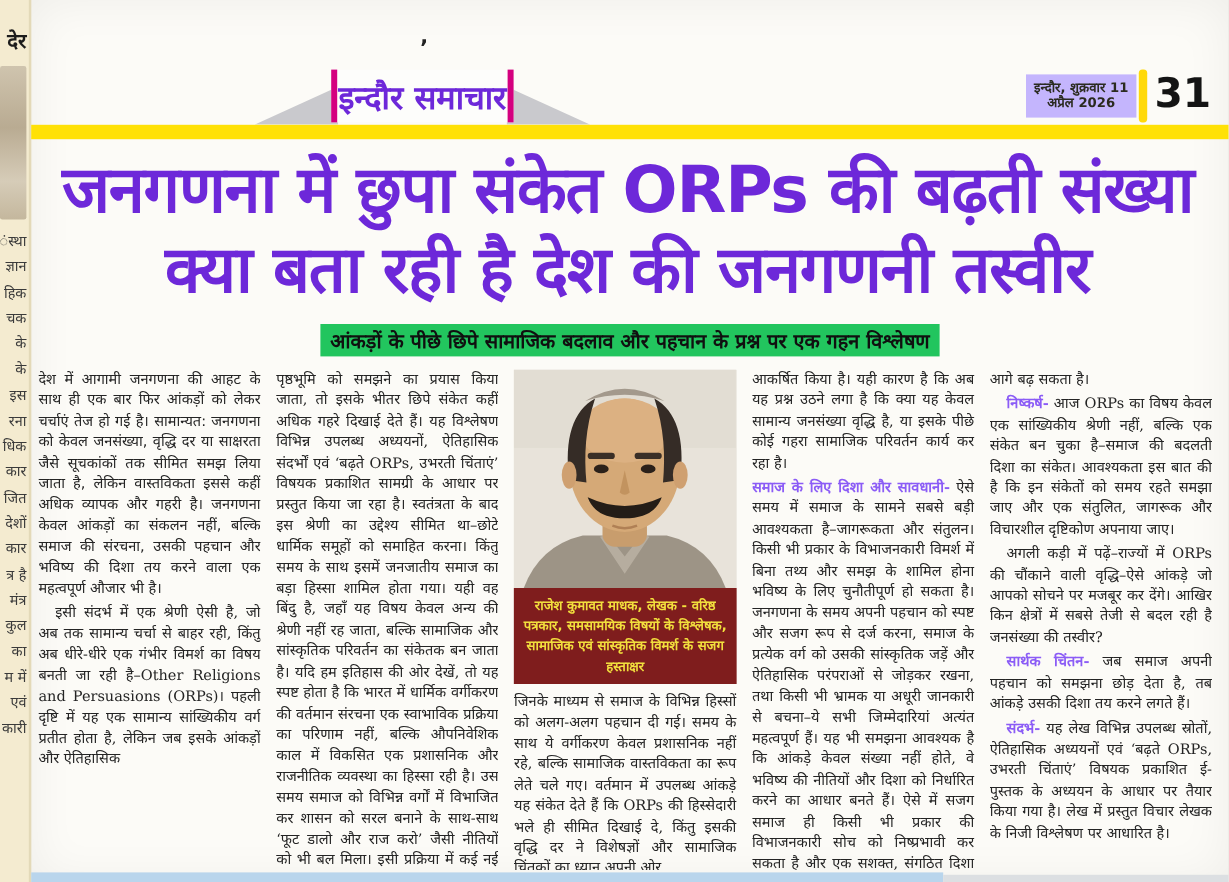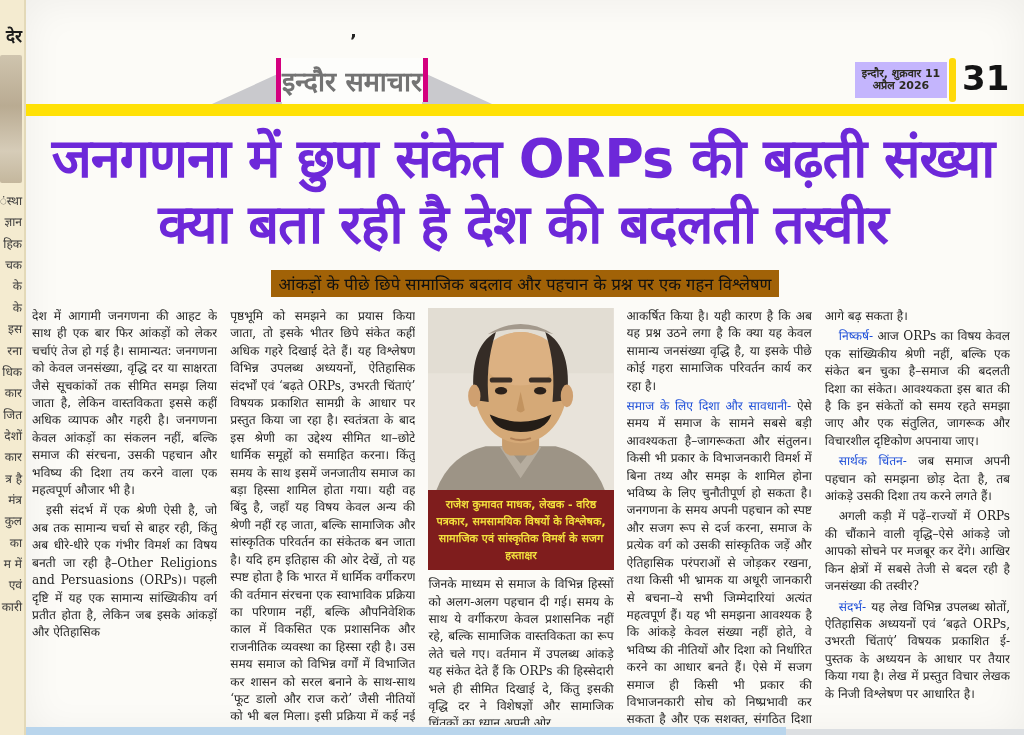--- a/index.html
+++ b/index.html
@@ -7,60 +7,60 @@
   .page { position:relative; width:1024px; height:735px; margin:0 auto;
           background:#efede7; overflow:hidden; }
   .paper { position:absolute; left:26px; top:0; right:0; bottom:0;
            background:#fcfbf7; box-shadow:inset 0 0 40px rgba(0,0,0,.06); }
 
   
   .left-strip { position:absolute; left:0; top:0; width:26px; height:735px;
                 background:#f4ebd0; border-right:2px solid #e3d9b8;
                 display:flex; flex-direction:column; align-items:flex-end;
                 padding:28px 2px 6px 0; overflow:hidden; }
-  .strip-headline { font-size:17px; font-weight:800; color:#1c1c1c; line-height:1; }
+  .strip-headline { font-size:17px; font-weight:800; color:#1c1c1c; line-height:1;font-family:Liberation Mono, monospace; }
   .strip-photo { width:22px; height:128px; margin:10px 0 8px;
                  background:linear-gradient(180deg,#cfc4ae,#b9ab92 40%,#d6ccb8 75%,#c4b79d); border-radius:2px; }
   .strip-frag { font-size:12px; color:#3a3a3a; line-height:1.78; white-space:nowrap; }
 
   
   .stray-mark { position:absolute; left:350px; top:30px; font-size:18px; font-weight:700; color:#222; }
   .logo-wrap { position:absolute; left:246px; top:58px; width:212px; height:46px; }
   .wing { position:absolute; top:14px; width:70px; height:32px; background:#c9c9cd; }
   .wing.l { left:-34px; clip-path:polygon(0 100%, 100% 0, 100% 100%); }
   .wing.r { right:-34px; clip-path:polygon(0 0, 100% 100%, 0 100%); }
   .logo-box { position:absolute; left:30px; right:30px; top:0; height:44px;
               background:#fdfdfb; border-left:5px solid #d4007f; border-right:5px solid #d4007f;
               display:flex; align-items:center; justify-content:center;
-              font-size:27px; font-weight:800; color:#737373; letter-spacing:0; }
+              font-size:27px; font-weight:800; color:#6d28d9; letter-spacing:0; }
   .date-box { position:absolute; left:855px; top:62px; width:92px; height:36px;
               background:#c4b5fd; color:#2b2b20; font-size:11px; font-weight:700;
               display:flex; align-items:center; justify-content:center; text-align:center;
               line-height:1.1; padding:2px 3px; }
   .date-vbar { position:absolute; left:949px; top:58px; width:7px; height:44px; background:#ffd90a; border-radius:3px; }
   .page-num { position:absolute; left:962px; top:58px; font-size:34px; font-weight:800; color:#141414; }
   .yellow-bar { position:absolute; left:26px; right:0; top:104px; height:12px; background:#ffe106; }
 
   
   .headline { position:absolute; left:30px; right:8px; top:126px; text-align:center;
               font-weight:800; color:#6d28d9; }
   .headline .line { font-size:54px; line-height:1.22; letter-spacing:-1px; }
   .subhead-row { position:absolute; left:26px; right:0; top:270px; text-align:center; }
-  .subhead { display:inline-block; background:#a16207; color:#101010;
-             font-size:16.5px; font-weight:400; padding:2px 8px; }
+  .subhead { display:inline-block; background:#22c55e; color:#101010;
+             font-size:16.5px; font-weight:700; padding:2px 8px; }
 
   
   .body-cols { position:absolute; left:32px; top:308px; width:978px; bottom:10px;
                display:flex; gap:13px; }
   .col { flex:1 1 0; overflow:hidden; font-size:12.1px; line-height:1.44;
          text-align:justify; color:#242424; font-family:"DejaVu Serif","DejaVu Sans", serif; }
   .col p { margin-bottom:3px; }
   .col .indent { text-indent:14px; }
   .lead { font-family:"DejaVu Sans", sans-serif; }
-  b.sec { font-weight:400; color:#1d4ed8; }
+  b.sec { font-weight:700; color:#8b5cf6; }
 
   
   .photo-box { width:100%; height:182px; background:#e7e2da; overflow:hidden; }
   .photo-box svg { display:block; width:100%; height:100%; }
   .caption { background:#7f1d1d; color:#f2df3d; font-size:11px; font-weight:700;
              text-align:center; line-height:1.55; padding:6px 4px; margin-bottom:6px;
              font-family:"DejaVu Sans", sans-serif; }
 
   
   .bottom-blue { position:absolute; left:26px; bottom:0; width:760px; height:8px; background:#b9d5ec; }
@@ -106,21 +106,21 @@
     <div class="logo-box">इन्दौर समाचार</div>
   </div>
 
   <div class="date-box">इन्दौर, शुक्रवार 11 अप्रैल 2026</div>
   <div class="date-vbar"></div>
   <div class="page-num">31</div>
   <div class="yellow-bar"></div>
 
   <div class="headline">
     <div class="line">जनगणना में छुपा संकेत ORPs की बढ़ती संख्या</div>
-    <div class="line">क्या बता रही है देश की बदलती तस्वीर</div>
+    <div class="line">क्या बता रही है देश की जनगणनी तस्वीर</div>
   </div>
 
   <div class="subhead-row">
     <span class="subhead">आंकड़ों के पीछे छिपे सामाजिक बदलाव और पहचान के प्रश्न पर एक गहन विश्लेषण</span>
   </div>
 
   <div class="body-cols">
 
     <div class="col">
       <p class="lead">देश में आगामी जनगणना की आहट के साथ ही एक बार फिर आंकड़ों को लेकर चर्चाएं तेज हो गई है। सामान्यत: जनगणना को केवल जनसंख्या, वृद्धि दर या साक्षरता जैसे सूचकांकों तक सीमित समझ लिया जाता है, लेकिन वास्तविकता इससे कहीं अधिक व्यापक और गहरी है। जनगणना केवल आंकड़ों का संकलन नहीं, बल्कि समाज की संरचना, उसकी पहचान और भविष्य की दिशा तय करने वाला एक महत्वपूर्ण औजार भी है।</p>
@@ -160,22 +160,22 @@
     </div>
 
     <div class="col">
       <p>आकर्षित किया है। यही कारण है कि अब यह प्रश्न उठने लगा है कि क्या यह केवल सामान्य जनसंख्या वृद्धि है, या इसके पीछे कोई गहरा सामाजिक परिवर्तन कार्य कर रहा है।</p>
       <p><b class="sec">समाज के लिए दिशा और सावधानी-</b><span> ऐसे समय में समाज के सामने सबसे बड़ी आवश्यकता है–जागरूकता और संतुलन। किसी भी प्रकार के विभाजनकारी विमर्श में बिना तथ्य और समझ के शामिल होना भविष्य के लिए चुनौतीपूर्ण हो सकता है। जनगणना के समय अपनी पहचान को स्पष्ट और सजग रूप से दर्ज करना, समाज के प्रत्येक वर्ग को उसकी सांस्कृतिक जड़ें और ऐतिहासिक परंपराओं से जोड़कर रखना, तथा किसी भी भ्रामक या अधूरी जानकारी से बचना–ये सभी जिम्मेदारियां अत्यंत महत्वपूर्ण हैं। यह भी समझना आवश्यक है कि आंकड़े केवल संख्या नहीं होते, वे भविष्य की नीतियों और दिशा को निर्धारित करने का आधार बनते हैं। ऐसे में सजग समाज ही किसी भी प्रकार की विभाजनकारी सोच को निष्प्रभावी कर सकता है और एक सशक्त, संगठित दिशा में</span></p>
     </div>
 
     <div class="col">
       <p>आगे बढ़ सकता है।</p>
       <p class="indent"><b class="sec">निष्कर्ष-</b><span> आज ORPs का विषय केवल एक सांख्यिकीय श्रेणी नहीं, बल्कि एक संकेत बन चुका है–समाज की बदलती दिशा का संकेत। आवश्यकता इस बात की है कि इन संकेतों को समय रहते समझा जाए और एक संतुलित, जागरूक और विचारशील दृष्टिकोण अपनाया जाए।</span></p>
+      <p class="indent">अगली कड़ी में पढ़ें–राज्यों में ORPs की चौंकाने वाली वृद्धि–ऐसे आंकड़े जो आपको सोचने पर मजबूर कर देंगे। आखिर किन क्षेत्रों में सबसे तेजी से बदल रही है जनसंख्या की तस्वीर?</p>
       <p class="indent"><b class="sec">सार्थक चिंतन-</b><span> जब समाज अपनी पहचान को समझना छोड़ देता है, तब आंकड़े उसकी दिशा तय करने लगते हैं।</span></p>
-      <p class="indent">अगली कड़ी में पढ़ें–राज्यों में ORPs की चौंकाने वाली वृद्धि–ऐसे आंकड़े जो आपको सोचने पर मजबूर कर देंगे। आखिर किन क्षेत्रों में सबसे तेजी से बदल रही है जनसंख्या की तस्वीर?</p>
       <p class="indent"><b class="sec">संदर्भ-</b><span> यह लेख विभिन्न उपलब्ध स्रोतों, ऐतिहासिक अध्ययनों एवं ‘बढ़ते ORPs, उभरती चिंताएं’ विषयक प्रकाशित ई-पुस्तक के अध्ययन के आधार पर तैयार किया गया है। लेख में प्रस्तुत विचार लेखक के निजी विश्लेषण पर आधारित है।</span></p>
     </div>
 
   </div>
 
   <div class="bottom-blue"></div>
   <div class="bottom-gray"></div>
 
 </div>
 

